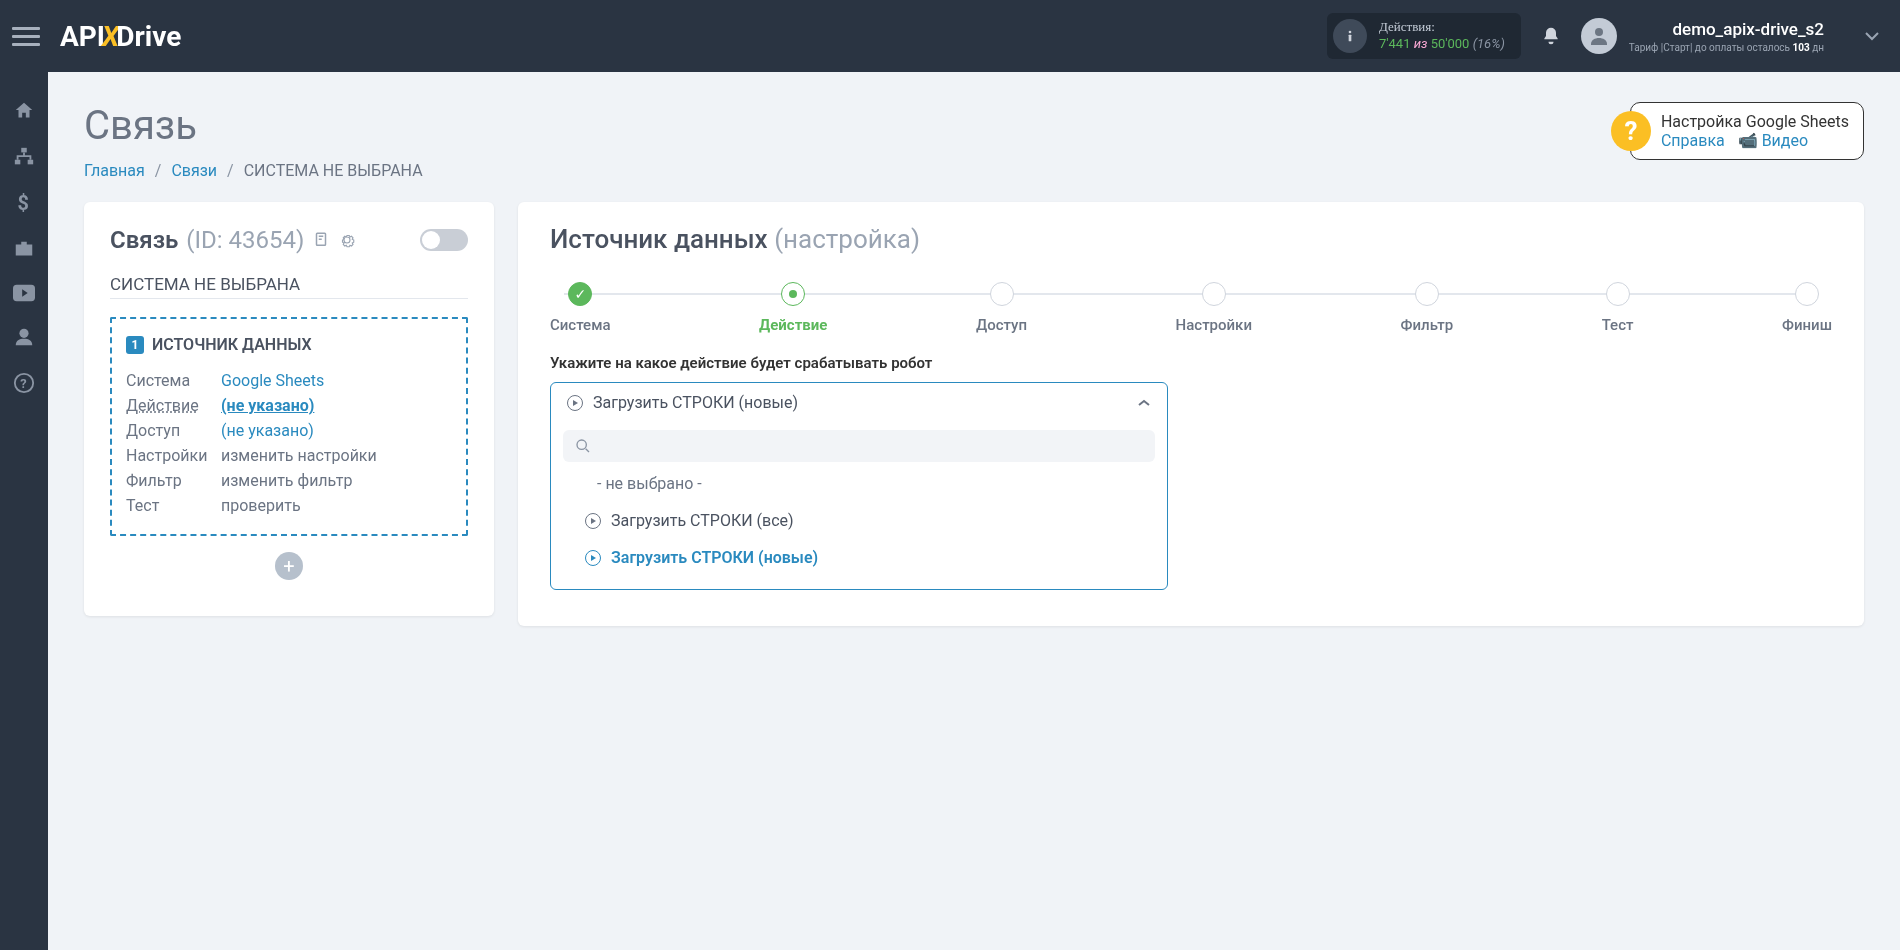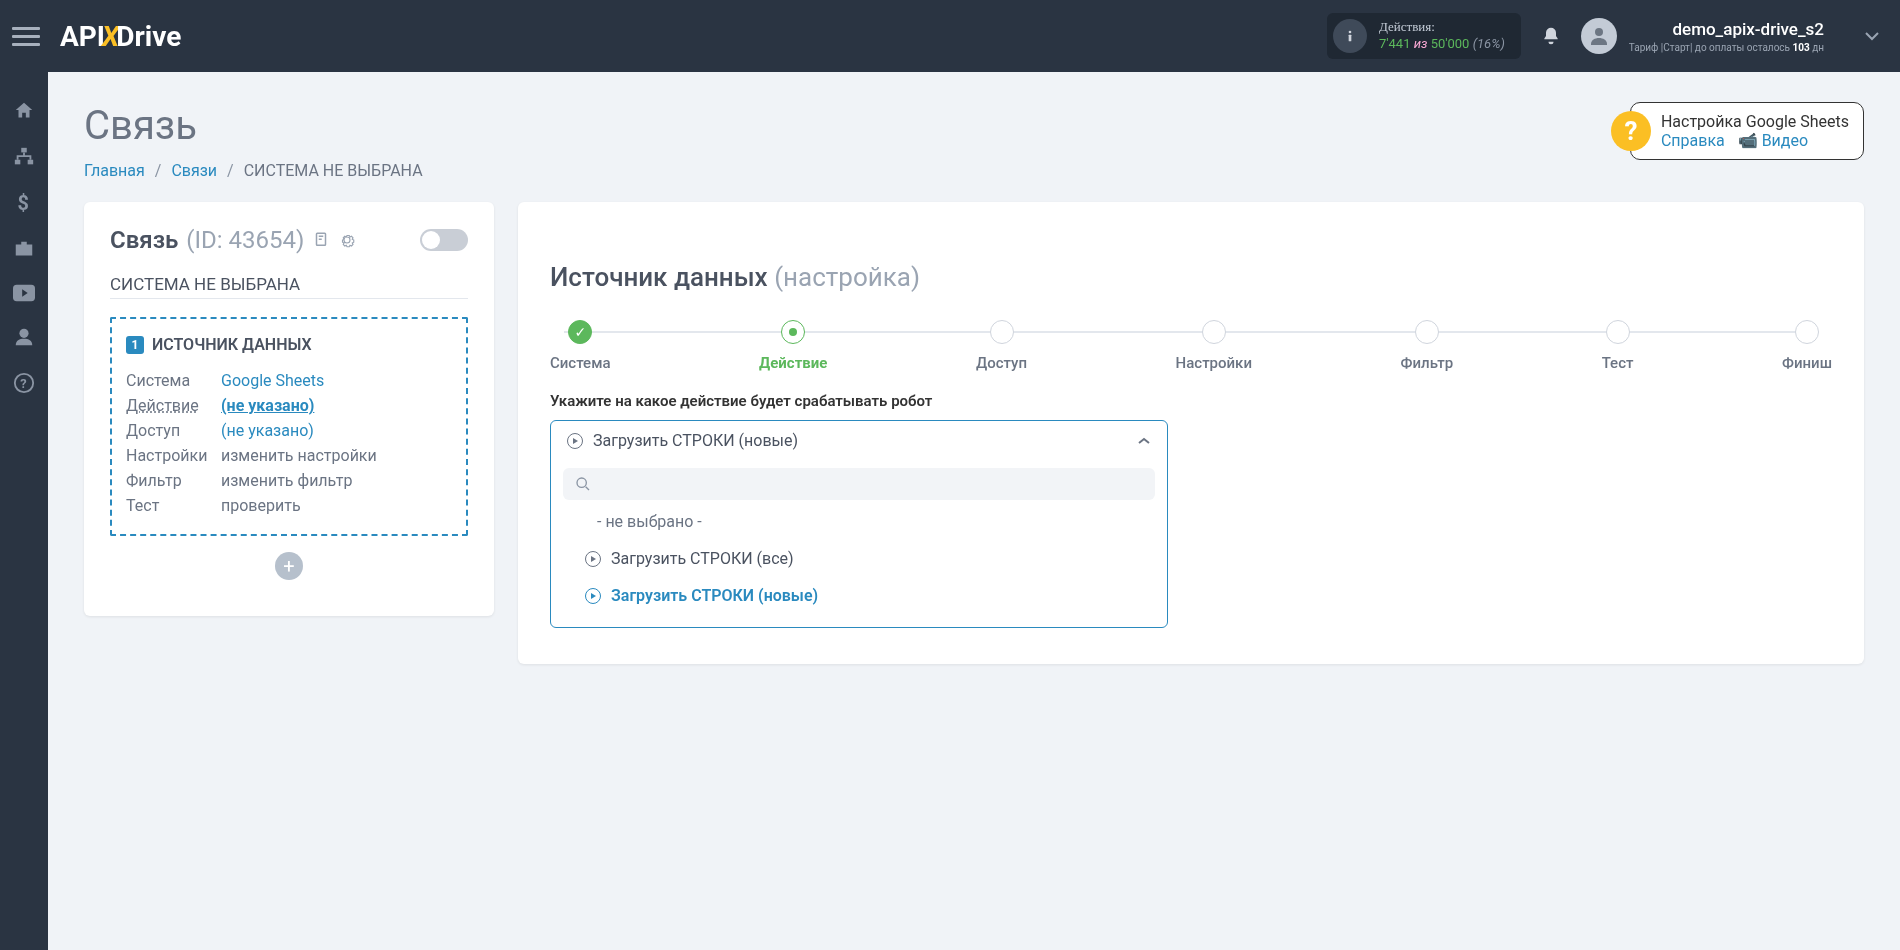--- a/index.html
+++ b/index.html
@@ -75,21 +75,21 @@
     .prop-row { display: flex; padding: 3px 0; }
     .prop-label { width: 95px; color: #6b7483; }
     .prop-label.u { text-decoration: underline dotted; }
     .prop-val { color: #6b7483; }
     .prop-val a { color: #2a8abf; text-decoration: none; }
     .prop-val a.uu { font-weight: 700; text-decoration: underline; }
 
     .add-circle { width: 28px; height: 28px; border-radius: 50%; background: #b6c0cc; display: flex; align-items: center; justify-content: center; color: #fff; margin: 16px auto 0; cursor: pointer; font-size: 20px; }
 
     
-    .right-title { font-size: 26px; color: #4a5260; font-weight: 500; margin-top: 38px; }
+    .right-title { font-size: 26px; color: #4a5260; font-weight: 500; }
     .right-title .muted { color: #9aa4b2; font-weight: 400; }
 
     .stepper { display: flex; justify-content: space-between; margin-top: 28px; position: relative; }
     .stepper::before { content: ''; position: absolute; top: 11px; left: 14px; right: 14px; height: 2px; background: #e3e7ed; z-index: 0; }
     .step { display: flex; flex-direction: column; align-items: center; gap: 10px; position: relative; z-index: 1; }
     .step .circle { width: 24px; height: 24px; border-radius: 50%; border: 1px solid #d0d5dd; background: #fff; display: flex; align-items: center; justify-content: center; }
     .step .circle.done { background: #5cb85c; border-color: #5cb85c; color: #fff; font-size: 14px; }
     .step .circle.active { border-color: #5cb85c; }
     .step .circle.active::after { content: ''; width: 8px; height: 8px; border-radius: 50%; background: #5cb85c; }
     .step .lbl { font-size: 15px; color: #6b7483; font-weight: 500; }

